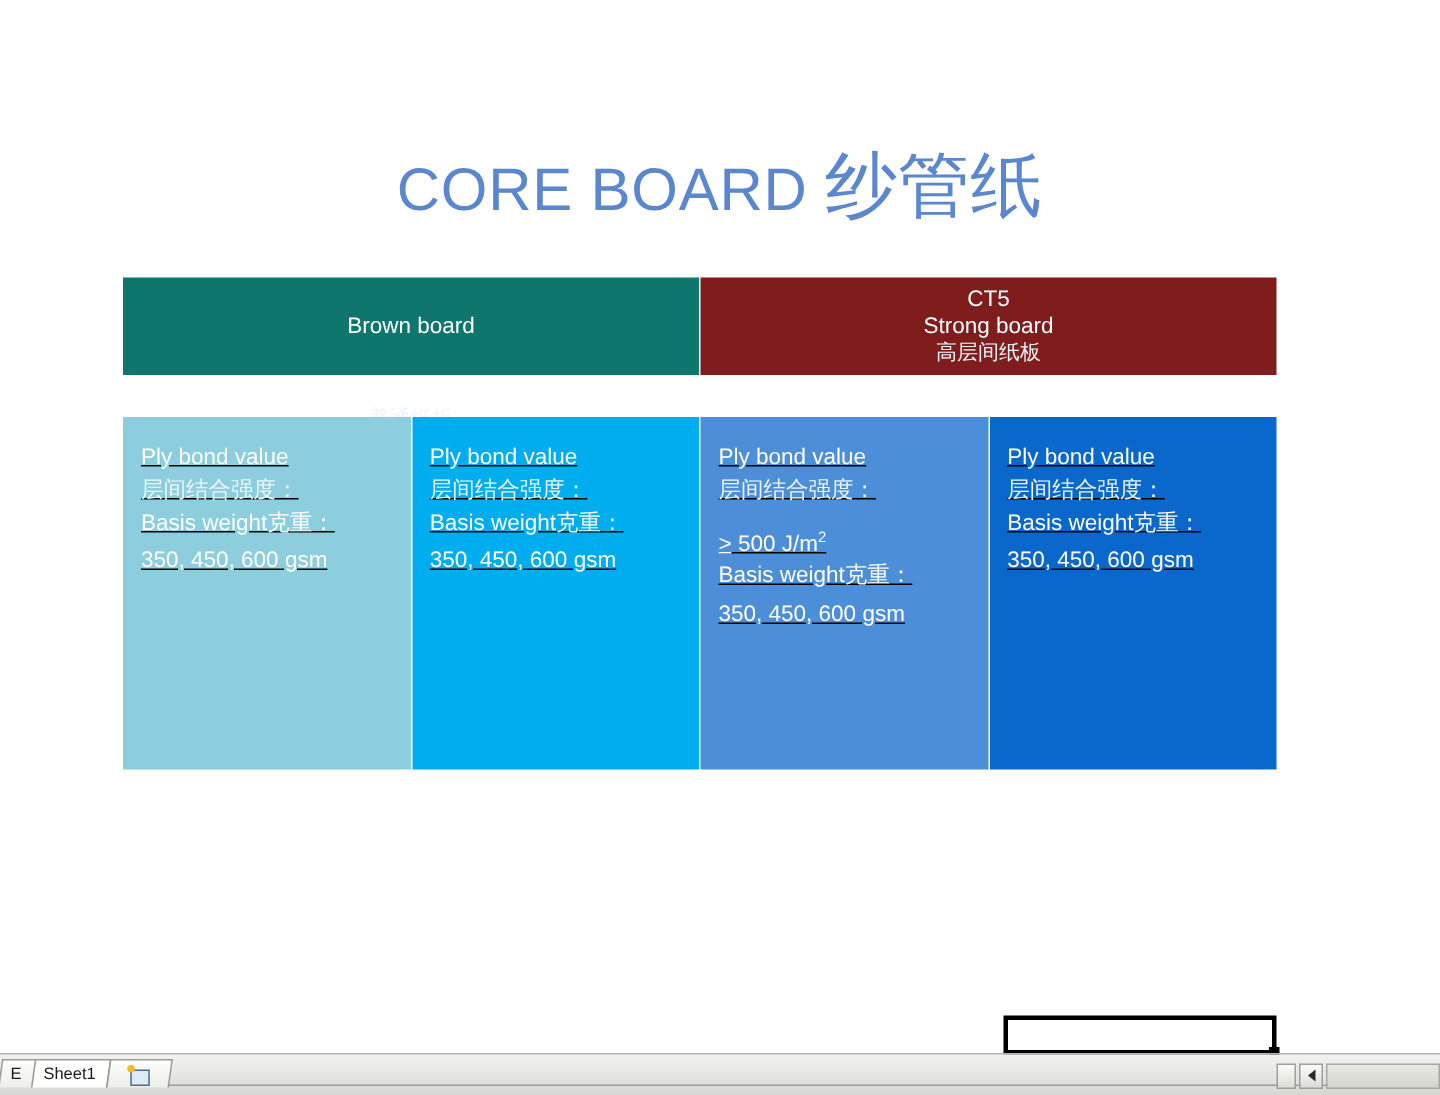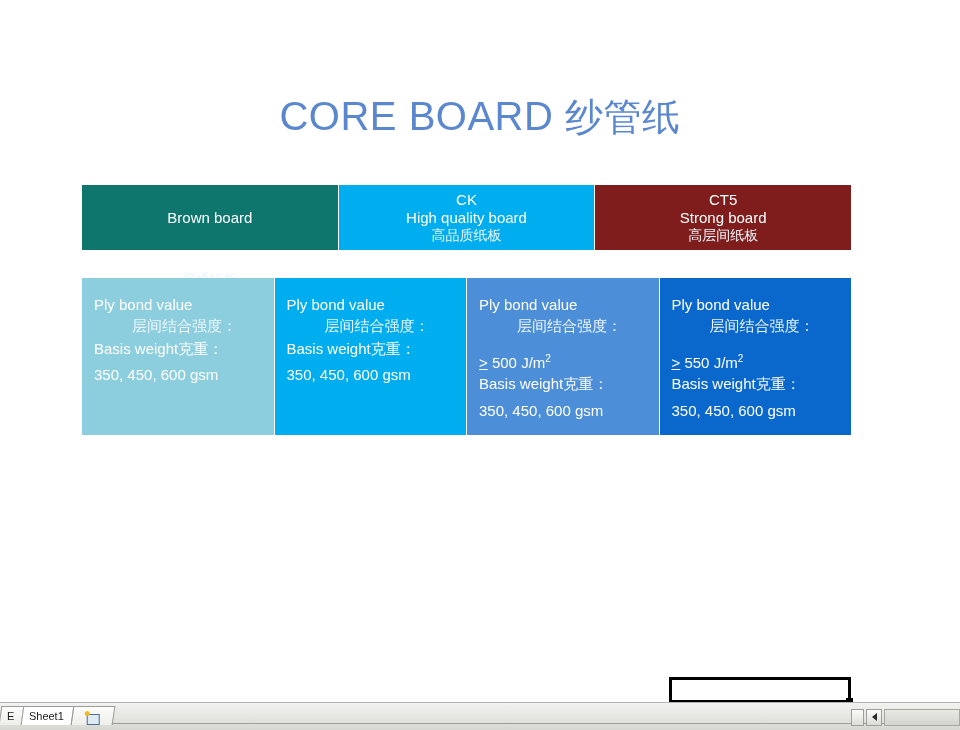--- a/index.html
+++ b/index.html
@@ -33,40 +33,41 @@
     text-align: center;
     font-size: 40px;
     font-weight: 300;
     letter-spacing: 0.5px;
     color: #5b87cf;
     white-space: nowrap;
   }
   #slide-title .cn {
     font-family: "DejaVu Sans", sans-serif;
     font-weight: 400;
-    font-size: 38px;
+    font-size: 48px;
   }
 
   
   #grade-table {
     position: absolute;
     left: 82px;
     top: 185px;
     width: 769px;
   }
   .table-row {
     display: flex;
     width: 100%;
   }
   #header-row {
     height: 65px;
   }
   #body-row {
-    height: 157px;
+    height: 235px;
     margin-top: 28px;
+    text-decoration: underline;
   }
   .col {
     flex: 1 1 0;
     box-sizing: border-box;
     position: relative;
   }
   .col + .col {
     margin-left: 1px;
   }
 
@@ -97,21 +98,20 @@
     color: #ffffff;
     line-height: 1.45;
   }
   .ply-label-en {
     font-size: 15px;
   }
   .ply-label-cn {
     font-size: 15px;
     font-family: "DejaVu Sans", sans-serif;
     color: #edf6fb;
-    margin-left: 38px;
   }
   .ply-value {
     font-size: 15px;
     margin-top: 14px;
   }
   .ply-value .ge {
     text-decoration: underline;
   }
   .ply-value sup {
     font-size: 10px;
@@ -283,25 +283,20 @@
   <div id="grade-table">
 
     <div class="table-row" id="header-row">
 
       <div class="col header-cell" id="header-cell-cb" style="background: #0f766e; gap: 44px;">
         <div class="header-code">CB</div>
         <div class="header-en">Brown board</div>
         <div class="header-cn">普通纸板</div>
       </div>
 
-      <div class="col header-cell" id="header-cell-ck" style="background: rgb(0, 173, 239);">
-        <div class="header-code">CK</div>
-        <div class="header-en">High quality board</div>
-        <div class="header-cn">高品质纸板</div>
-      </div>
 
       <div class="col header-cell" id="header-cell-ct5" style="background: #7f1d1d;">
         <div class="header-code">CT5</div>
         <div class="header-en">Strong board</div>
         <div class="header-cn">高层间纸板</div>
       </div>
 
 
     </div>
 
@@ -340,24 +335,20 @@
           <div class="basis-label">
             <span>Basis weight</span><span class="cn">克重：</span>
           </div>
           <div class="basis-value">350, 450, 600 gsm</div>
         </div>
       </div>
 
       <div class="col body-cell" id="body-cell-ct6" style="background: rgb(10, 104, 204);">
         <div class="ply-label-en">Ply bond value</div>
         <div class="ply-label-cn">层间结合强度：</div>
-        <div class="ply-value">
-          <span class="ge">&gt;</span>
-          <span>550 J/m</span><sup>2</sup>
-        </div>
         <div class="basis-block">
           <div class="basis-label">
             <span>Basis weight</span><span class="cn">克重：</span>
           </div>
           <div class="basis-value">350, 450, 600 gsm</div>
         </div>
       </div>
 
     </div>
   </div>

